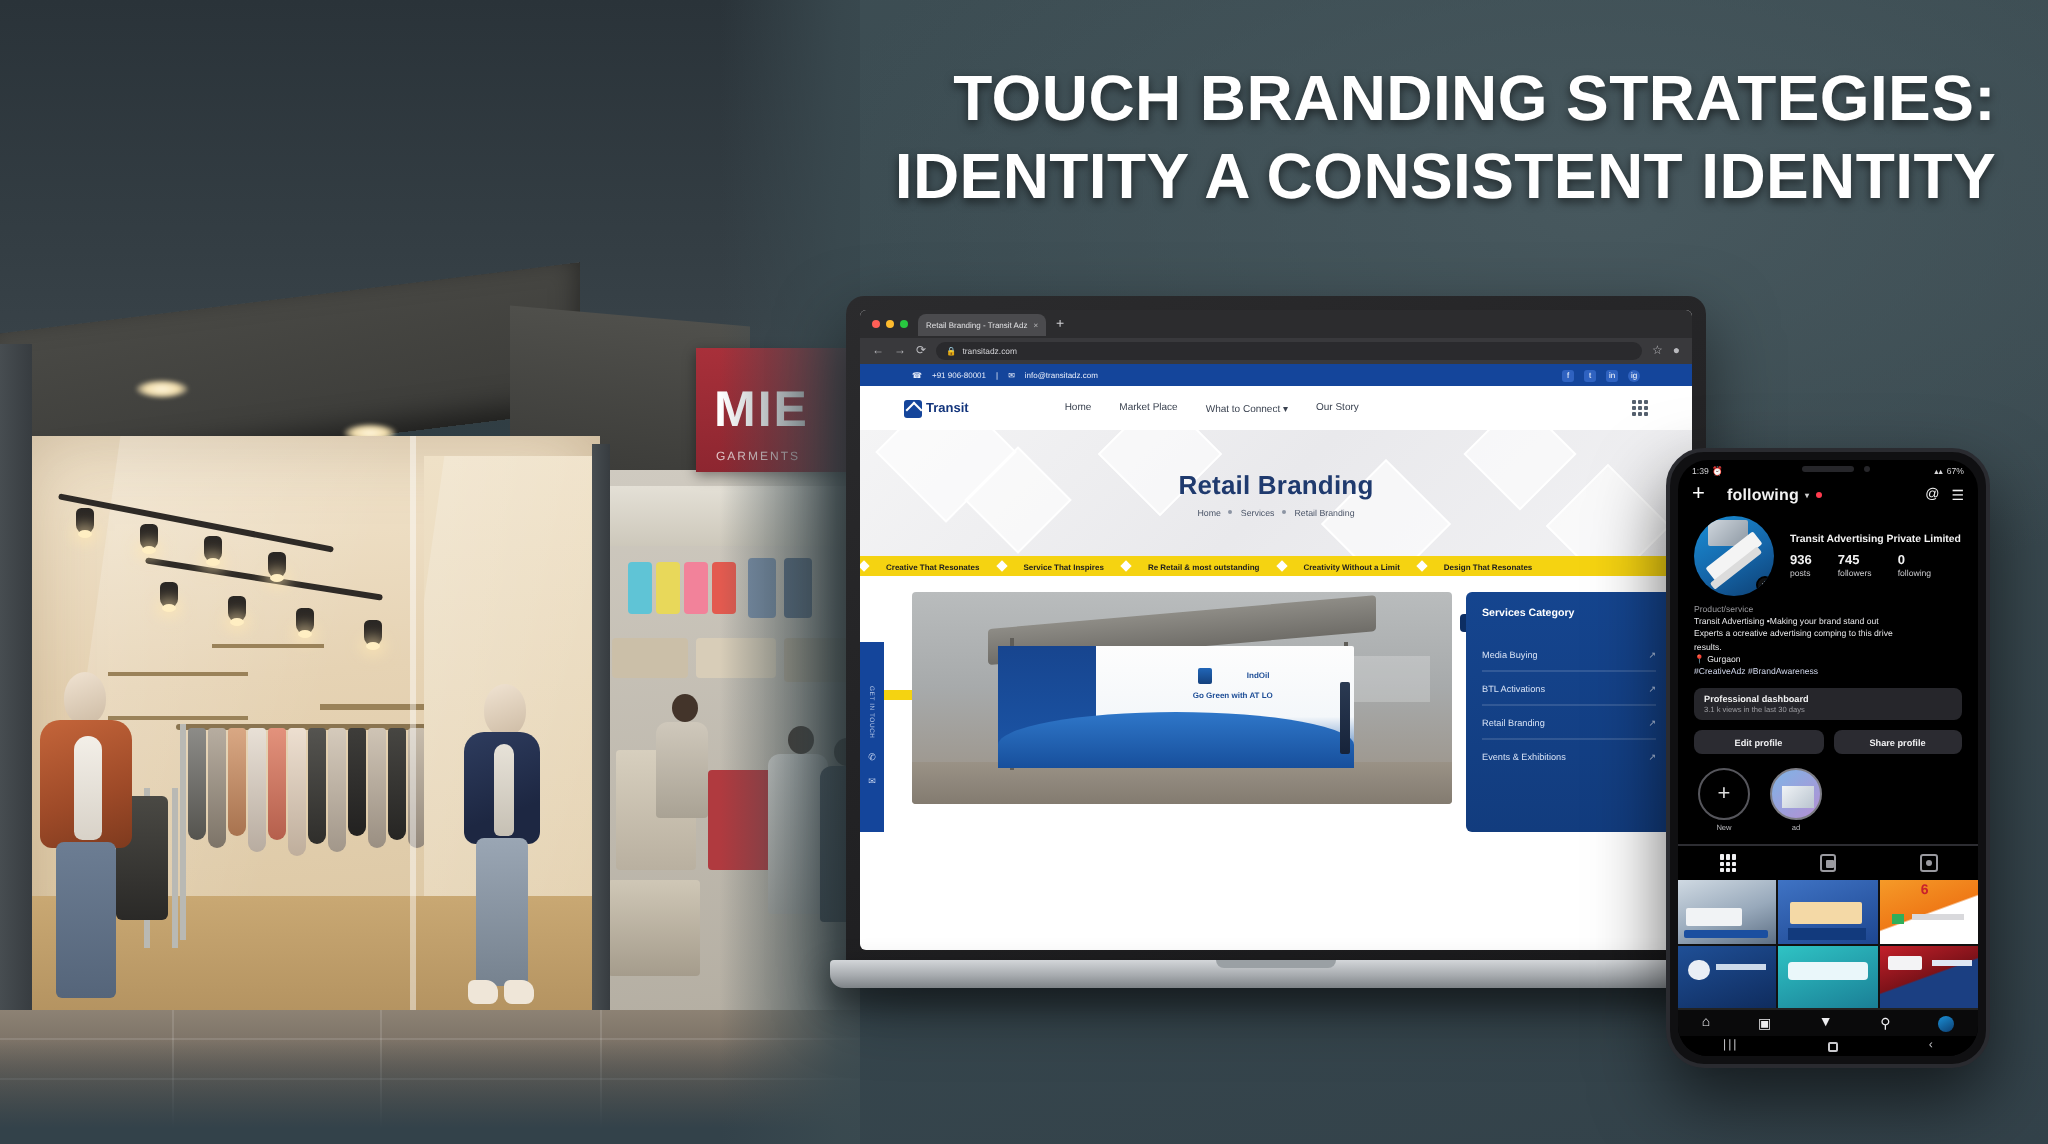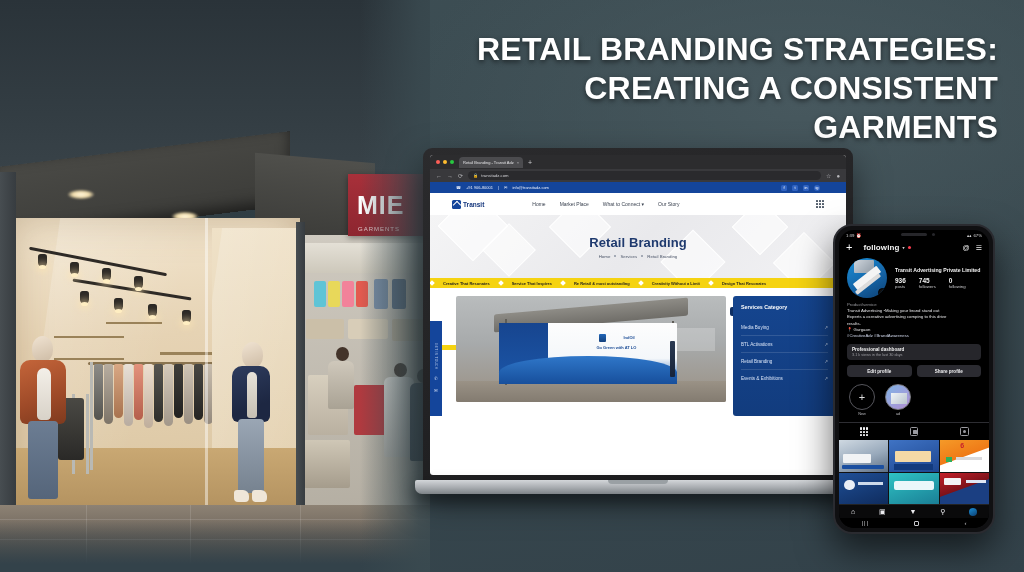--- a/index.html
+++ b/index.html
@@ -597,22 +597,22 @@
       <div class="pav-line" style="left:0; top:34px; width:430px;"></div>
       <div class="pav-line" style="left:86px; top:0; width:1px; height:67px;"></div>
       <div class="pav-line" style="left:190px; top:0; width:1px; height:67px;"></div>
       <div class="pav-line" style="left:300px; top:0; width:1px; height:67px;"></div>
     </div>
     <div class="sf-fade-b"></div>
     <div class="sf-fade"></div>
   </div>
 
   <div class="headline">
-    <div>RETAIL BRANDING STRATEGIES:</div>
-    <div class="l2">CREATING A CONSISTENT GARMENTS</div>
+    <div>TOUCH BRANDING STRATEGIES:</div>
+    <div class="l2">IDENTITY A CONSISTENT IDENTITY</div>
   </div>
 
   <div class="laptop">
     <div class="lid">
       <div class="screen">
 
         <div class="chrome-tabs">
           <div class="dots">
             <span class="dot" style="background:#ff5f57"></span>
             <span class="dot" style="background:#febc2e"></span>

